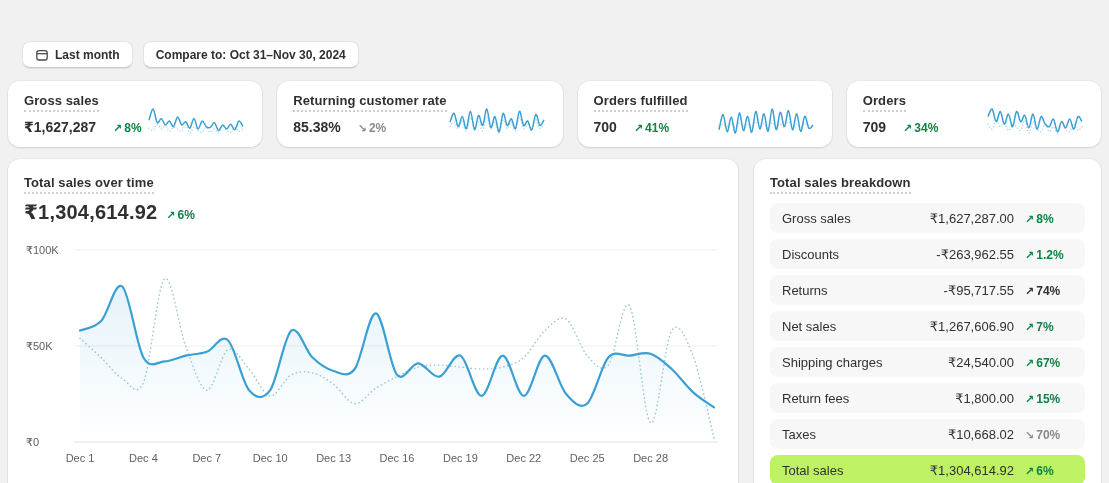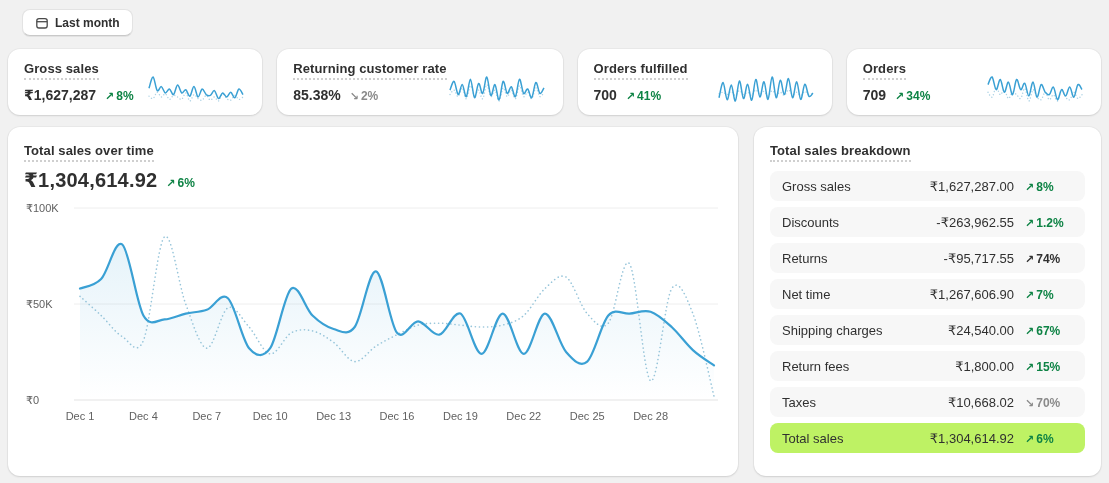--- a/index.html
+++ b/index.html
@@ -13,39 +13,40 @@
 
   
   .topbar { display:flex; gap:10px; margin:1px 0 13px 14px; }
   .btn {
     display:inline-flex; align-items:center; gap:6px;
     height:27px; padding:0 12px;
     background:#fff; border:1px solid #e3e3e3; border-bottom-color:#c9c9c9;
     border-radius:8px; box-shadow:0 1px 0 rgba(26,26,26,.07);
     font-size:12px; font-weight:600; color:#303030; cursor:pointer;
     white-space:nowrap;
+    margin-top:32px;
   }
   .btn svg { flex:0 0 auto; }
 
   
   .metrics { display:grid; grid-template-columns:repeat(4,1fr); gap:15px; margin-bottom:12px; }
   .card {
     background:#fff; border-radius:12px;
     box-shadow:0 1px 2px rgba(31,33,36,.12), 0 0 0 1px rgba(0,0,0,.03);
     padding:12px 16px 10px; height:66px;
     display:flex; justify-content:space-between; align-items:stretch;
     cursor:pointer;
   }
   .card-left { display:flex; flex-direction:column; justify-content:space-between; }
   .m-title {
     font-size:13px; font-weight:700; letter-spacing:.1px;
     width:max-content; padding-bottom:2px;
     border-bottom:2px dotted #cfcfcf;
   }
-  .m-valrow { display:flex; align-items:baseline; gap:9px; padding-bottom:2px; }
+  .m-valrow { display:flex; align-items:baseline; gap:17px; padding-bottom:2px; }
   .m-value { font-size:14px; font-weight:700; }
   .badge { display:inline-flex; align-items:baseline; gap:2px; font-size:12px; font-weight:700; }
   .badge .arr { font-size:11px; }
   .t-positive { color:#0e8345; }
   .t-neutral  { color:#8a8a8a; }
   .t-dark     { color:#303030; }
   .spark { width:100px; height:30px; align-self:flex-end; margin-bottom:1px; }
 
   
   .main { display:grid; grid-template-columns:730px 1fr; gap:16px; }
@@ -55,21 +56,21 @@
     height:349px; padding:14px 16px 8px; overflow:hidden;
   }
   .p-title {
     font-size:13px; font-weight:700; letter-spacing:.1px;
     width:max-content; padding-bottom:2px; border-bottom:2px dotted #cfcfcf;
   }
 
   
   .big-row { display:flex; align-items:baseline; gap:9px; margin-top:9px; }
   .big-value { font-size:20px; font-weight:700; letter-spacing:.2px; }
-  #main-chart { width:698px; height:234px; margin-top:2px; }
+  #main-chart { width:698px; height:234px; margin-top:12px; }
   #main-chart svg text { font-family:"Liberation Sans","DejaVu Sans",sans-serif; }
   .legend { display:flex; justify-content:center; align-items:center; gap:26px; margin-top:4px; font-size:12px; color:#444; }
   .legend-item { display:inline-flex; align-items:center; gap:7px; }
   .sw-solid { width:14px; height:3px; border-radius:2px; background:#3aa0d4; }
   .sw-dotted { width:15px; height:0; border-top:3px dotted #8fc0d6; }
 
   
   .rows { margin-top:12px; display:flex; flex-direction:column; gap:6px; }
   .row {
     height:30px; background:#f7f7f7; border-radius:8px;
@@ -88,20 +89,23 @@
 
   <div class="topbar">
     <button class="btn">
       <span style="display:inline-flex">
         <svg width="14" height="14" viewBox="0 0 14 14" fill="none" stroke="#4a4a4a" stroke-width="1.3">
           <rect x="1.8" y="2.6" width="10.4" height="9.4" rx="2.2"></rect>
           <line x1="1.8" y1="5.7" x2="12.2" y2="5.7"></line>
         </svg>
       </span>
       <span>Last month</span>
+    </button>
+    <button class="btn">
+      <span>Compare to: Oct 31–Nov 30, 2024</span>
     </button>
   </div>
 
   <div class="metrics">
 
     <div class="card">
       <div class="card-left">
         <span class="m-title">Gross sales</span>
         <span class="m-valrow">
           <span class="m-value">₹1,627,287</span>
@@ -240,21 +244,21 @@
           <span class="row-right">
             <span class="row-value">-₹95,717.55</span>
             <span class="badge t-dark">
                 <span class="arr">↗</span>
                 <span>74%</span>
               </span>
           </span>
         </div>
 
         <div class="row">
-          <span>Net time</span>
+          <span>Net sales</span>
           <span class="row-right">
             <span class="row-value">₹1,267,606.90</span>
             <span class="badge t-positive">
                 <span class="arr">↗</span>
                 <span>7%</span>
               </span>
           </span>
         </div>
 
         <div class="row">

